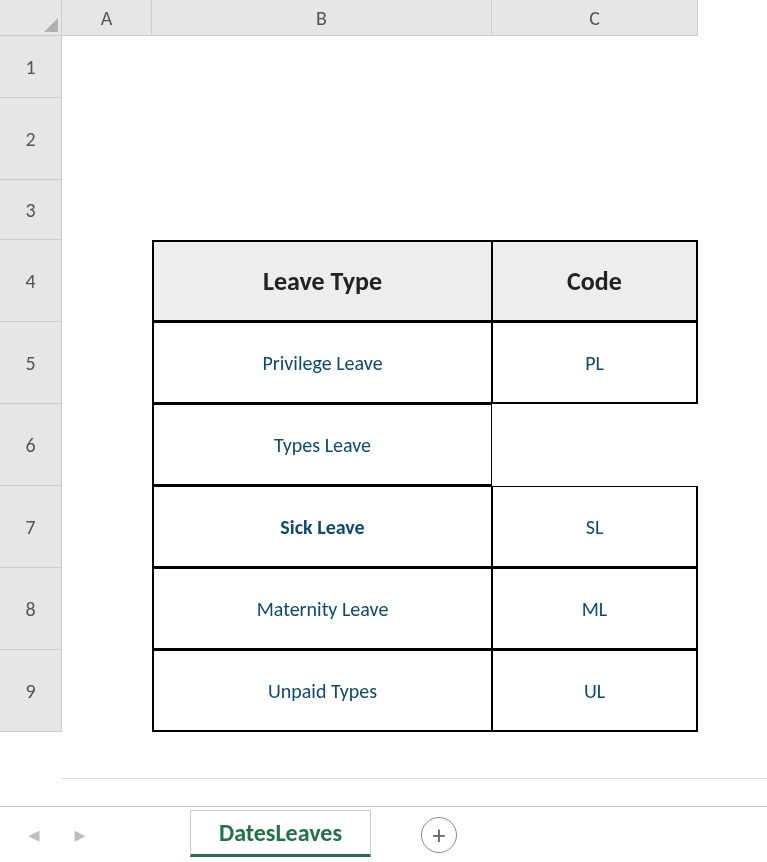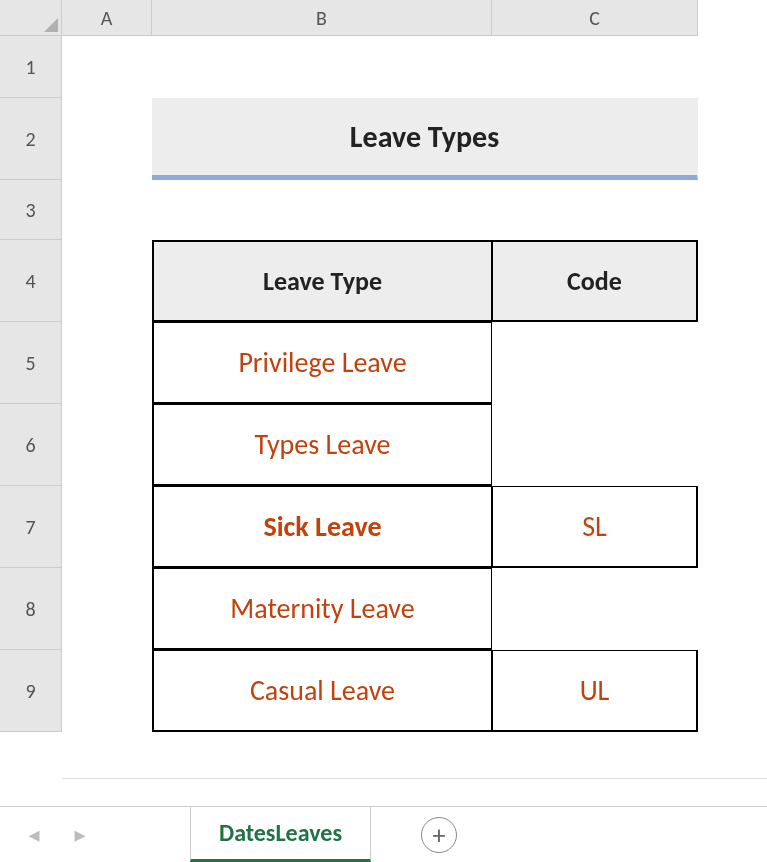--- a/index.html
+++ b/index.html
@@ -80,22 +80,22 @@
   }
   .th {
     background: #ededed;
     border: 2px solid #000;
     font-weight: bold;
     font-size: 26px;
     color: #222;
   }
   .td {
     border: 2px solid #000;
-    font-size: 28px;
-    color: #c2410c;
+    font-size: 20px;
+    color: #0c4a6e;
     background: #fff;
   }
   .b4 { grid-column: 3; grid-row: 5; border-right-width: 1px; }
   .c4 { grid-column: 4; grid-row: 5; border-left-width: 1px; }
   .b5 { grid-column: 3; grid-row: 6; border-right-width: 1px; border-top-width: 1px; }
   .c5 { grid-column: 4; grid-row: 6; border-left-width: 1px; border-top-width: 1px; }
   .b6 { grid-column: 3; grid-row: 7; border-right-width: 1px; border-top-width: 1px; }
   .c6 { grid-column: 4; grid-row: 7; border-left-width: 1px; border-top-width: 1px; }
   .b7 { grid-column: 3; grid-row: 8; border-right-width: 1px; border-top-width: 1px; font-weight: bold; }
   .c7 { grid-column: 4; grid-row: 8; border-left-width: 1px; border-top-width: 1px; }
@@ -120,21 +120,21 @@
     height: 40px;
     display: flex;
     align-items: center;
     justify-content: center;
     color: #bdbdbd;
     font-size: 22px;
     margin-left: 14px;
   }
   .tab {
     margin-left: 90px;
-    height: 56px;
+    height: 47px;
     padding: 0 28px;
     display: flex;
     align-items: center;
     justify-content: center;
     font-weight: bold;
     font-size: 24px;
     color: #217346;
     background: #fff;
     border-top: 1px solid #ccc;
     border-left: 1px solid #ccc;
@@ -179,31 +179,32 @@
   <div class="row-header" style="grid-row:2">1</div>
   <div class="row-header" style="grid-row:3">2</div>
   <div class="row-header" style="grid-row:4">3</div>
   <div class="row-header" style="grid-row:5">4</div>
   <div class="row-header" style="grid-row:6">5</div>
   <div class="row-header" style="grid-row:7">6</div>
   <div class="row-header" style="grid-row:8">7</div>
   <div class="row-header" style="grid-row:9">8</div>
   <div class="row-header" style="grid-row:10">9</div>
 
-  <div class="cell title-cell">Leave Types</div>
 
   <div class="cell th b4">Leave Type</div>
   <div class="cell th c4">Code</div>
 
   <div class="cell td b5">Privilege Leave</div>
+  <div class="cell td c5">PL</div>
   <div class="cell td b6">Types Leave</div>
   <div class="cell td b7">Sick Leave</div>
   <div class="cell td c7">SL</div>
   <div class="cell td b8">Maternity Leave</div>
-  <div class="cell td b9">Casual Leave</div>
+  <div class="cell td c8">ML</div>
+  <div class="cell td b9">Unpaid Types</div>
   <div class="cell td c9">UL</div>
 
 </div>
 
 <div class="white-gap"></div>
 
 <div class="tabbar">
   <div class="nav-arrow">◂</div>
   <div class="nav-arrow" style="margin-left:6px">▸</div>
   <div class="tab">DatesLeaves</div>

